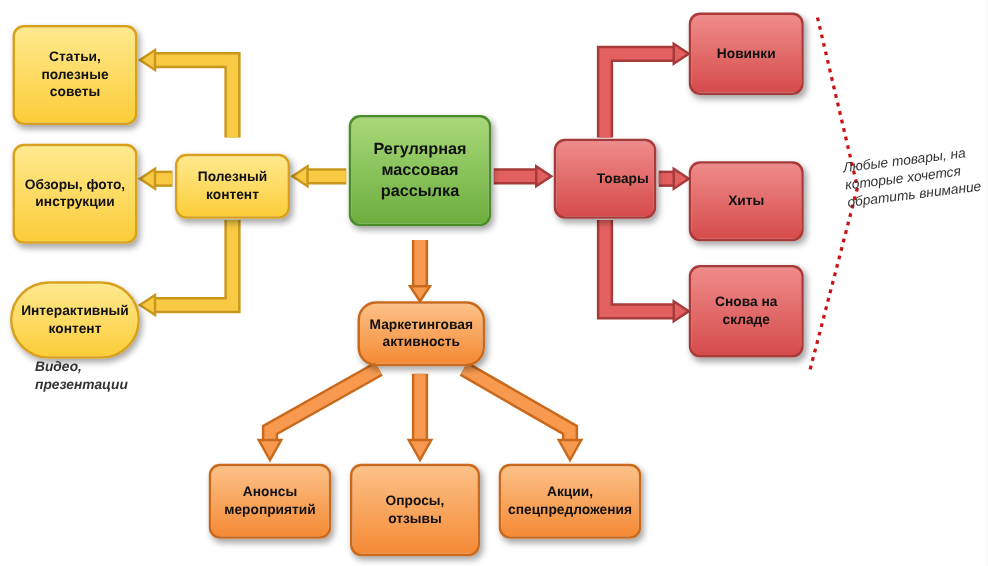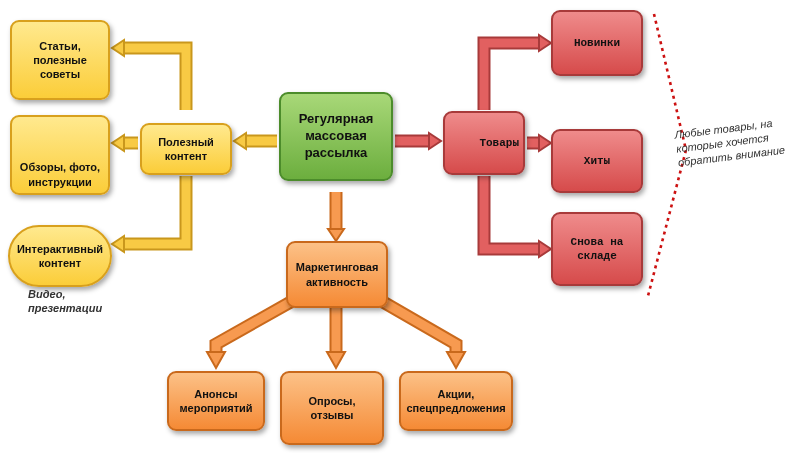--- a/index.html
+++ b/index.html
@@ -10,21 +10,21 @@
   }
   #arrows{position:absolute;left:0;top:0;z-index:1;}
   .node{
     position:absolute;z-index:2;display:flex;align-items:center;justify-content:center;
     text-align:center;font-weight:bold;font-size:11px;line-height:1.3;color:#111;
     border-radius:9px;box-shadow:2px 3px 5px rgba(0,0,0,0.35);
     padding:4px;box-sizing:border-box;
   }
   .node.yellow{background:linear-gradient(180deg,#ffe98e 0%,#fbcd39 100%);border:2px solid #d8a01d;margin-top:12px;}
   .node.green {background:linear-gradient(180deg,#a8d878 0%,#6cae3e 100%);border:2px solid #4c8c2b;font-size:13px;}
-  .node.red   {background:linear-gradient(180deg,#ef8b8b 0%,#d64b4b 100%);border:2px solid #a83a3a;font-family:Liberation Mono, monospace;}
+  .node.red   {background:linear-gradient(180deg,#ef8b8b 0%,#d64b4b 100%);border:2px solid #a83a3a;}
   .node.orange{background:linear-gradient(180deg,#fcc187 0%,#f58a35 100%);border:2px solid #c9691c;}
   .note{
     position:absolute;z-index:2;font-style:italic;font-size:11px;line-height:1.25;color:#333;
   }
   
   g.arrow .outer{fill:none;stroke-linejoin:miter;stroke-width:13;}
   g.arrow .inner{fill:none;stroke-linejoin:miter;stroke-width:9;}
   g.arrow .head{stroke-width:2;}
   g.ay .outer{stroke:#c9971c;} g.ay .inner{stroke:#f8ca44;} g.ay .head{fill:#f8ca44;stroke:#c9971c;}
   g.ar .outer{stroke:#a83a3a;} g.ar .inner{stroke:#e26060;} g.ar .head{fill:#e26060;stroke:#a83a3a;}
@@ -107,21 +107,21 @@
   <div class="node green" style="left:279px;top:92px;width:114px;height:89px;">
     <span>Регулярная массовая рассылка</span>
   </div>
 
   <div class="node yellow" style="left:140px;top:111px;width:92px;height:52px;">
     <span>Полезный контент</span>
   </div>
   <div class="node yellow" style="left:10px;top:8px;width:100px;height:80px;">
     <span>Статьи, полезные советы</span>
   </div>
-  <div class="node yellow" style="left:10px;top:103px;width:100px;height:80px;align-items:flex-end;">
+  <div class="node yellow" style="left:10px;top:103px;width:100px;height:80px;">
     <span>Обзоры, фото, инструкции</span>
   </div>
   <div class="node yellow" style="left:8px;top:213px;width:104px;height:62px;border-radius:31px;">
     <span>Интерактивный контент</span>
   </div>
   <div class="note" style="left:28px;top:288px;width:90px;font-weight:bold;">Видео, презентации</div>
 
   <div class="node red" style="left:443px;top:111px;width:82px;height:64px;justify-content:flex-end;">
     <span>Товары</span>
   </div>
@@ -129,21 +129,21 @@
     <span>Новинки</span>
   </div>
   <div class="node red" style="left:551px;top:129px;width:92px;height:64px;">
     <span>Хиты</span>
   </div>
   <div class="node red" style="left:551px;top:212px;width:92px;height:74px;align-items:center;">
     <span>Снова на складе</span>
   </div>
   <div class="note" style="left:676px;top:122px;width:110px;transform:rotate(-7deg);">Любые товары, на которые хочется обратить внимание</div>
 
-  <div class="node orange" style="left:286px;top:241px;width:102px;height:67px;">
+  <div class="node orange" style="left:286px;top:241px;width:102px;height:52px;border-radius:15px;">
     <span>Маркетинговая активность</span>
   </div>
   <div class="node orange" style="left:167px;top:371px;width:98px;height:60px;">
     <span>Анонсы мероприятий</span>
   </div>
   <div class="node orange" style="left:280px;top:371px;width:104px;height:74px;">
     <span>Опросы, отзывы</span>
   </div>
   <div class="node orange" style="left:399px;top:371px;width:114px;height:60px;">
     <span>Акции, спецпредложения</span>

